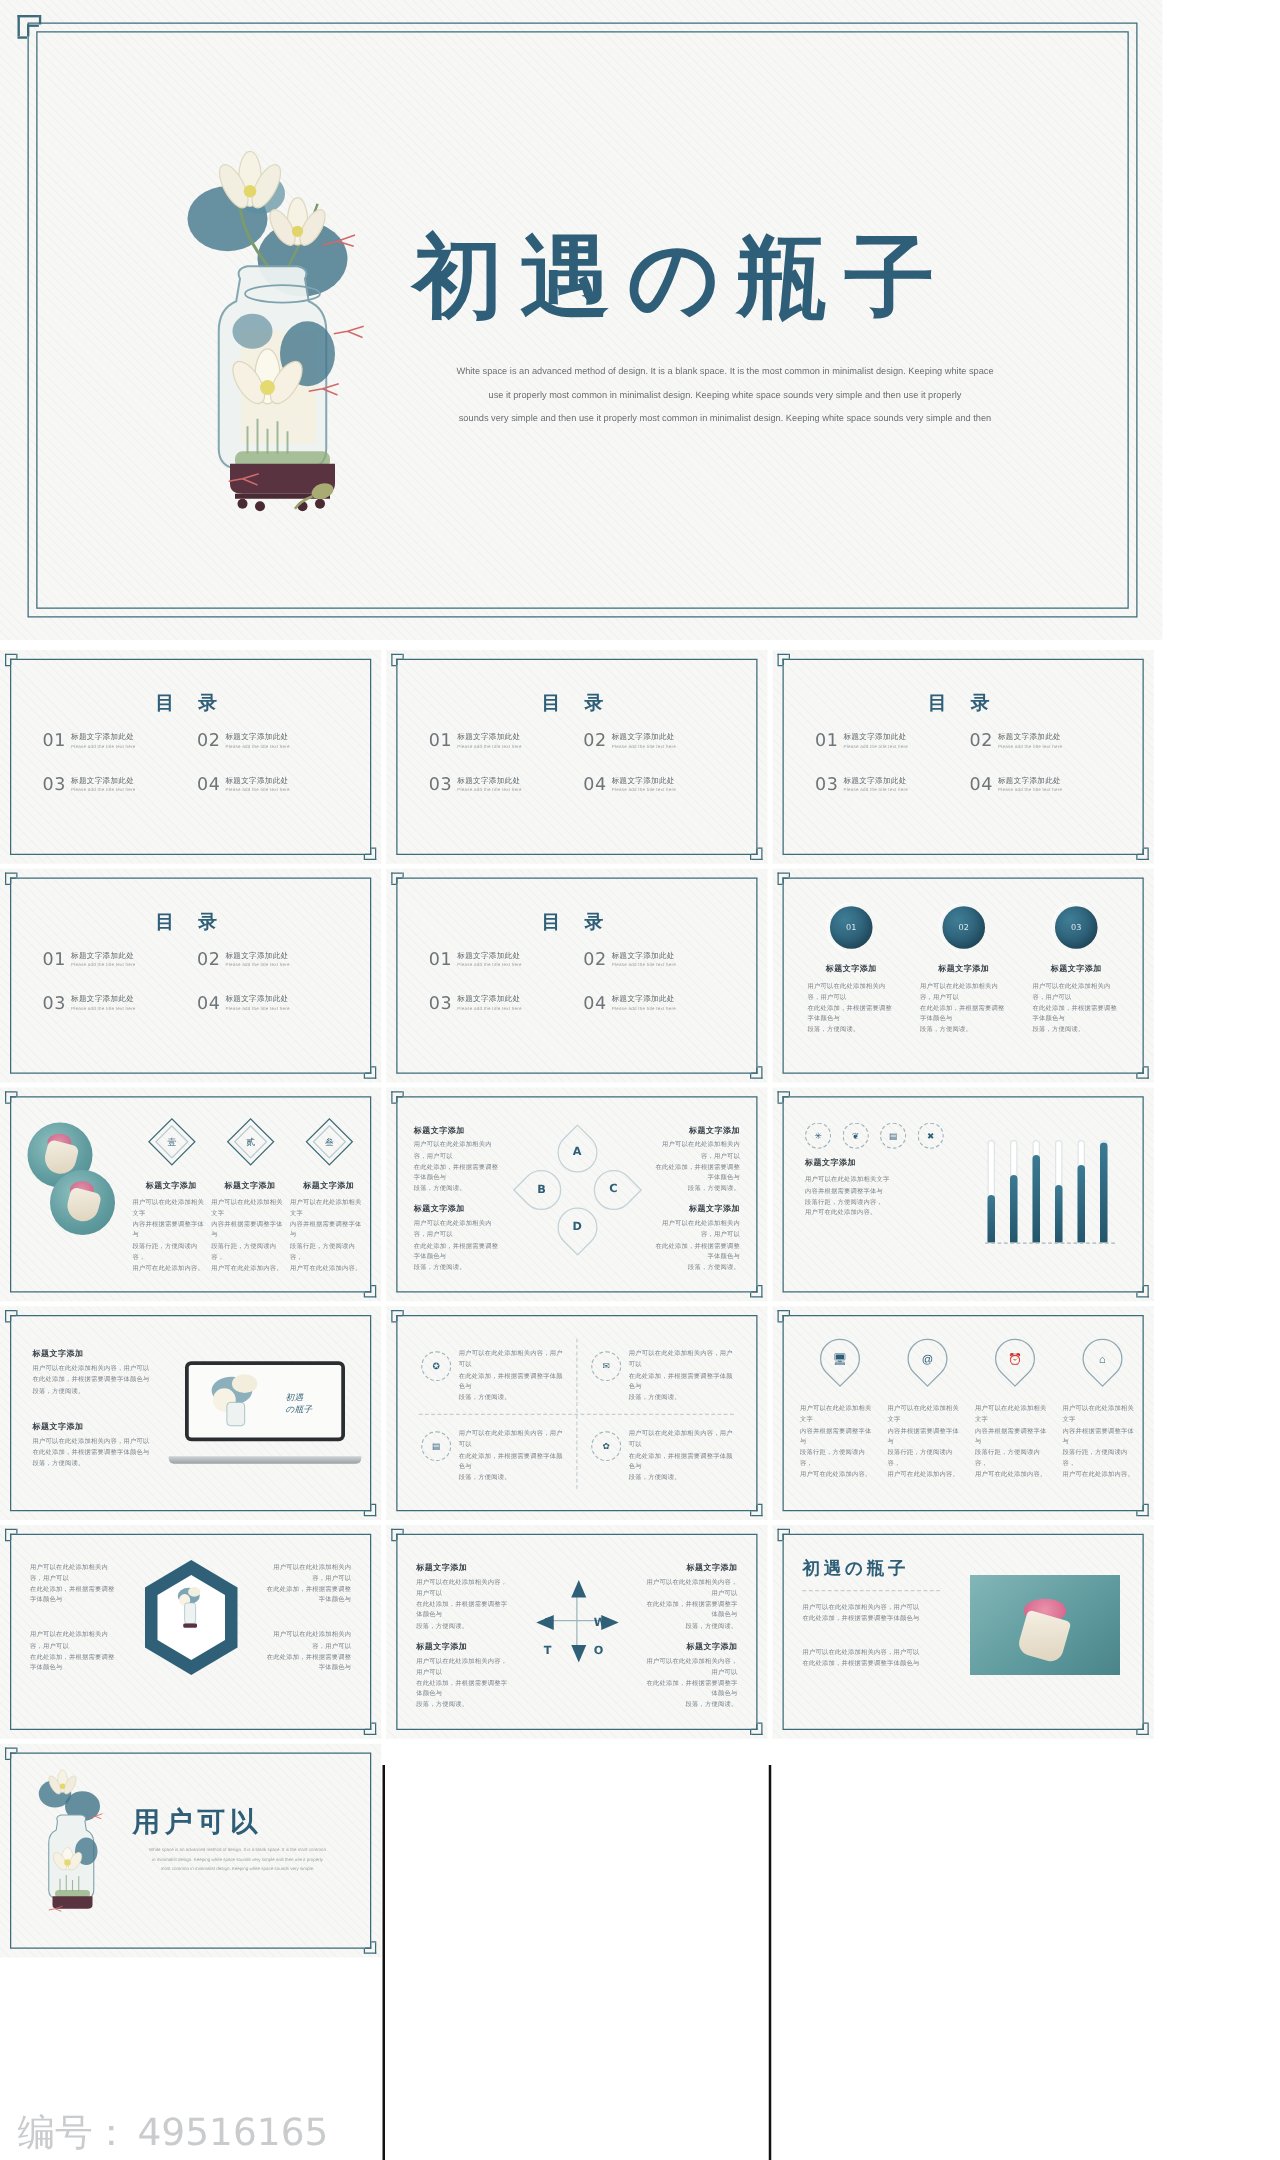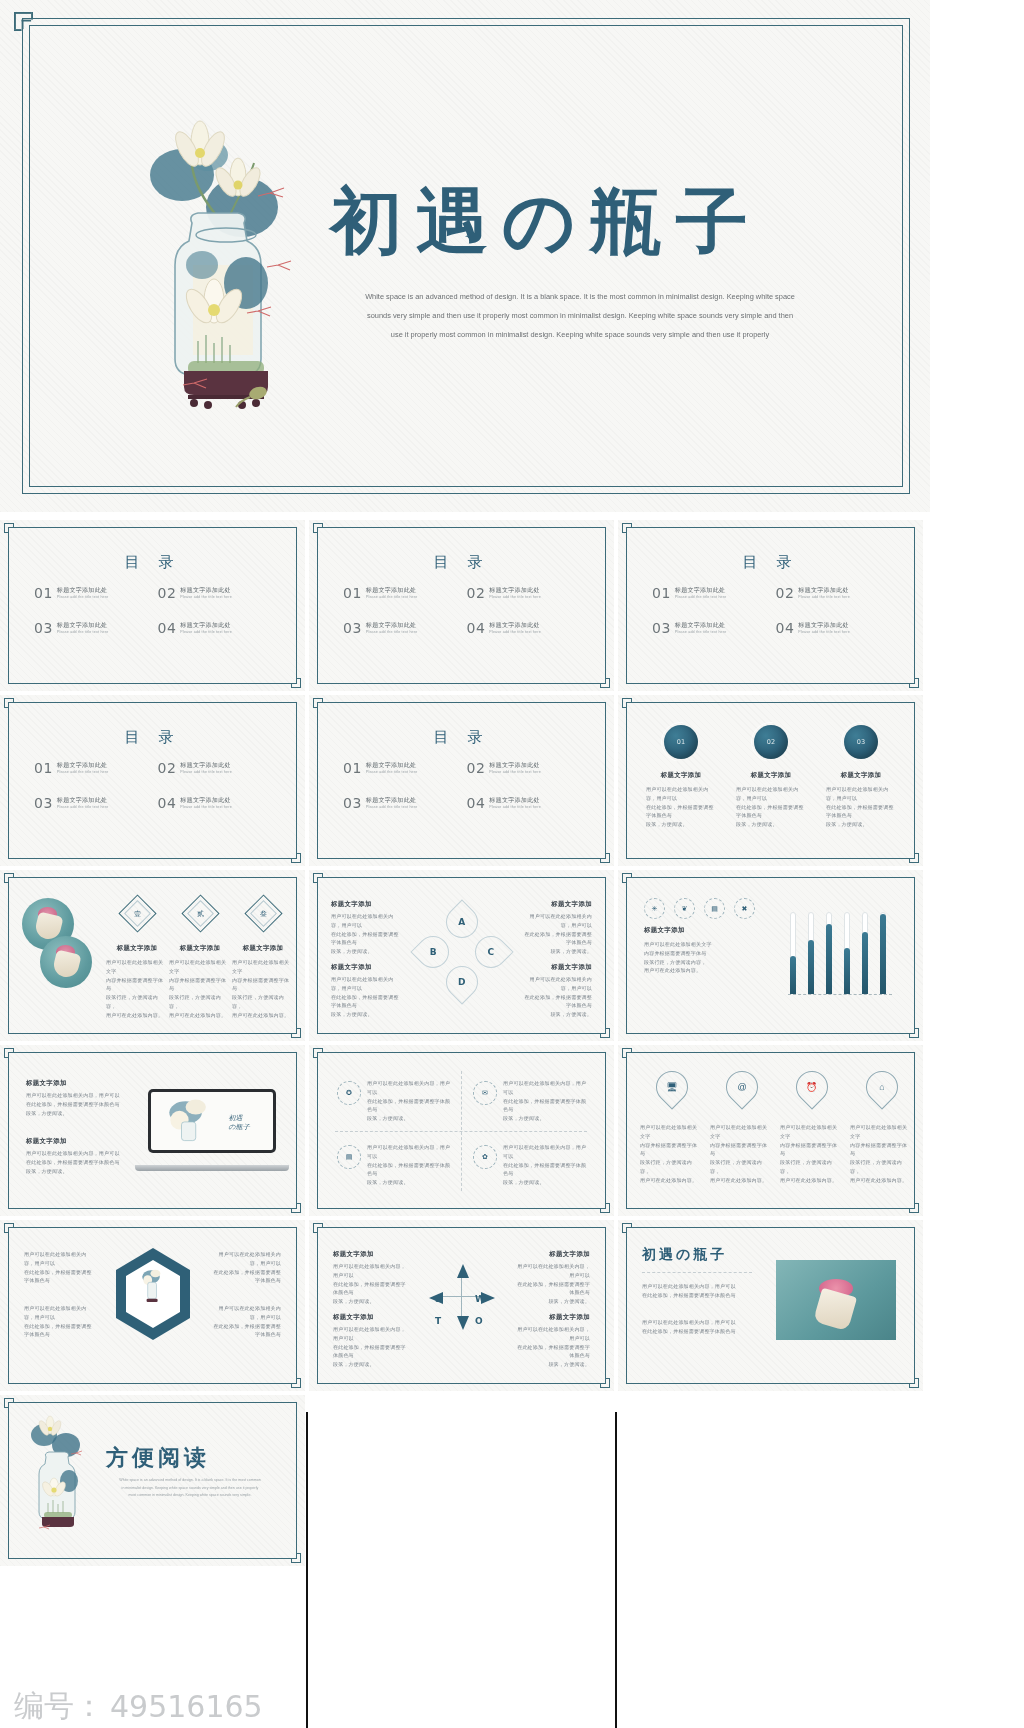--- a/index.html
+++ b/index.html
@@ -43,21 +43,21 @@
   .orn.br{right:4px;bottom:3px;transform:rotate(180deg);}
   .orn b:nth-child(1){left:0;top:0;width:9px;height:1.4px;}
   .orn b:nth-child(2){left:0;top:0;width:1.4px;height:9px;}
   .orn b:nth-child(3){left:4px;top:4px;width:5px;height:1.2px;}
   .orn b:nth-child(4){left:4px;top:4px;width:1.2px;height:5px;}
   .orn b:nth-child(5){left:9px;top:0;width:1.2px;height:4px;}
   .orn b:nth-child(6){left:0;top:9px;width:4px;height:1.2px;}
 
   
   .dir-title{position:absolute;left:0;right:0;top:33px;text-align:center;
-     font-size:15px;letter-spacing:7px;color:#2f5f78;font-weight:400;
+     font-size:15px;letter-spacing:7px;color:#2f5f78;font-weight:700;
      font-family:"DejaVu Sans",sans-serif;}
   .dir-items{position:absolute;left:34px;top:66px;right:24px;
      display:flex;flex-wrap:wrap;}
   .dir-item{width:50%;display:flex;align-items:flex-start;margin-bottom:21px;}
   .dir-num{font-size:14px;color:#6d7579;font-family:"DejaVu Sans",sans-serif;
      letter-spacing:.5px;margin-right:4px;line-height:1;}
   .dir-tx{padding-top:1px;}
   .blur-cn{font-size:6px;color:#5d666b;letter-spacing:.3px;line-height:1.25;
      filter:blur(.32px);white-space:nowrap;}
   .blur-en{font-size:3.6px;color:#9aa2a6;letter-spacing:.2px;line-height:1.3;
@@ -235,22 +235,22 @@
         <g transform="translate(120,272)">
           <ellipse cx="8" cy="6" rx="9" ry="6" fill="#a8ab72" transform="rotate(-18 8 6)"></ellipse>
           <path d="M0 10 q-10 4 -14 10" stroke="#9aa06a" stroke-width="2" fill="none"></path>
         </g>
       </svg>
     </div>
 
     <div class="hero-title">初遇の瓶子</div>
     <div class="hero-sub">
       <div>White space is an advanced method of design. It is a blank space. It is the most common in minimalist design. Keeping white space</div>
+      <div>use it properly most common in minimalist design. Keeping white space sounds very simple and then use it properly</div>
       <div>sounds very simple and then use it properly most common in minimalist design. Keeping white space sounds very simple and then</div>
-      <div>use it properly most common in minimalist design. Keeping white space sounds very simple and then use it properly</div>
     </div>
   </div>
 
   <div class="grid">
 
     <div class="row">
 
       <div class="cell">
           <div class="th">
         <div class="ibox"></div>
@@ -1127,21 +1127,21 @@
             <path d="M24 100 v-10 M29 100 v-13 M34 100 v-9 M39 100 v-12" stroke="#9fb89a" stroke-width=".9"></path>
             <rect x="20" y="99" width="28" height="6" rx="3" fill="#8fae7a" opacity=".75"></rect>
             <path d="M18 104 h32 v7 q0 3 -4 3 h-24 q-4 0 -4 -3 z" fill="#5a3340"></path>
             <g stroke="#d06a6a" fill="none" stroke-width=".7">
               <path d="M52 40 l6 -2 M52 40 l5 2 M52 40 l-5 1"></path>
               <path d="M20 114 l6 -2 M20 114 l5 2 M20 114 l-5 1"></path>
             </g>
           </svg>
         </div>
 
-        <div class="ty-title" style="left:106px;top:48px;">方便阅读</div>
+        <div class="ty-title" style="left:106px;top:48px;">用户可以</div>
         <div class="ty-sub" style="left:106px;top:82px;width:168px;">
           <div>White space is an advanced method of design. It is a blank space. It is the most common</div>
           <div>in minimalist design. Keeping white space sounds very simple and then use it properly</div>
           <div>most common in minimalist design. Keeping white space sounds very simple.</div>
         </div>
       </div>
         </div>
 
       <div class="cell blank"></div>
       <div class="cell blank"></div>

